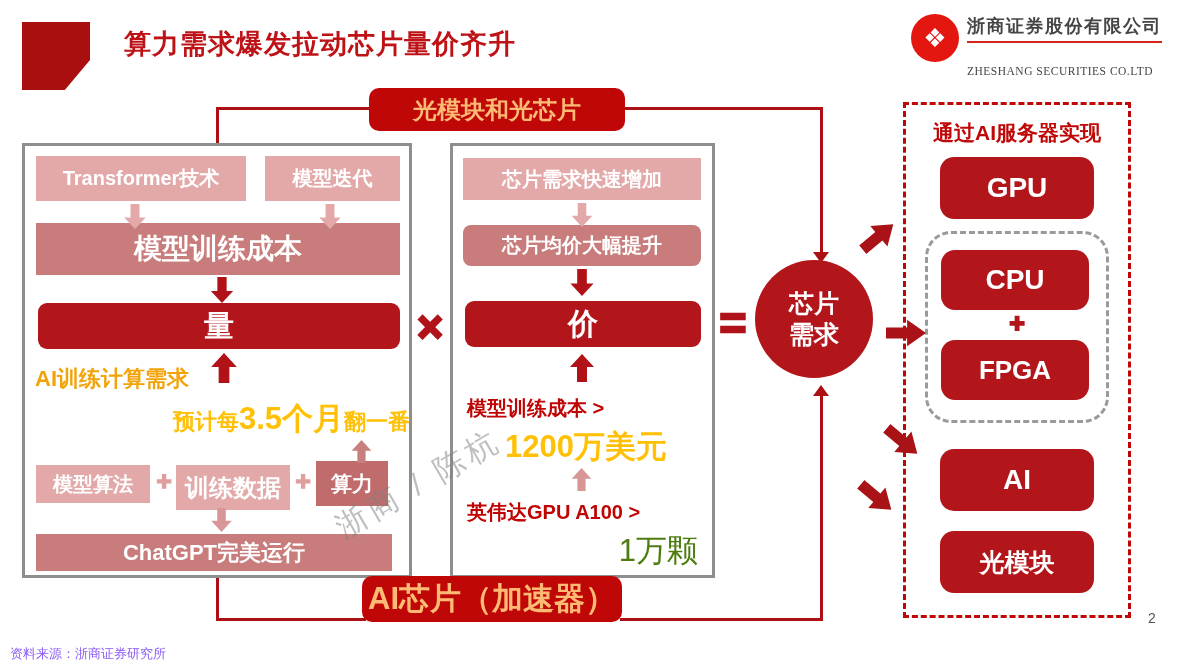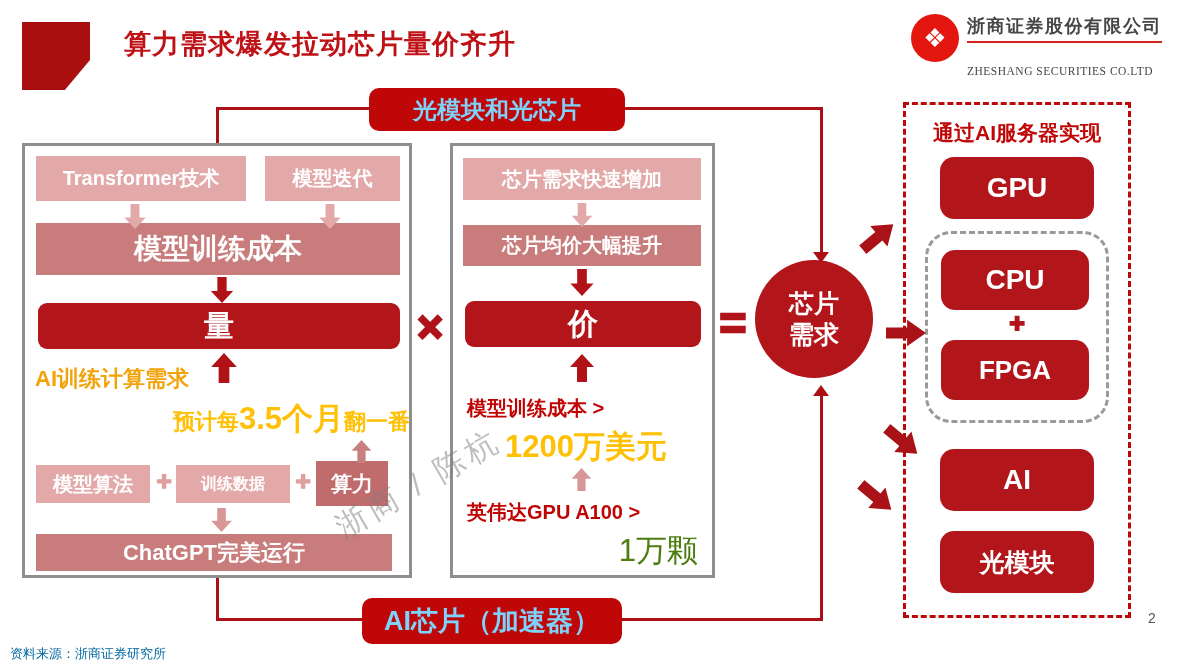--- a/index.html
+++ b/index.html
@@ -12,23 +12,23 @@
     clip-path:polygon(0 0,100% 0,100% 56%,63% 100%,0 100%);}
   .page-title{left:124px;top:26px;font-size:27px;font-weight:bold;color:#BE1217;letter-spacing:1px;}
   .brand{right:28px;top:14px;display:flex;align-items:flex-start;gap:8px;}
   .brand-icon{width:48px;height:48px;border-radius:50%;background:#E3170F;color:#fff;
     display:flex;align-items:center;justify-content:center;font-size:26px;}
   .brand-text{display:flex;flex-direction:column;}
   .brand-cn{font-size:18px;color:#454545;font-weight:600;letter-spacing:1.5px;}
   .brand-rule{height:2px;background:#D5241E;margin:3px 0 2px 0;}
   .brand-en{font-size:11.5px;color:#454545;font-family:"Liberation Serif","DejaVu Serif",serif;letter-spacing:.5px;margin-top:20px;}
   
-  .pill{background:#C00707;color:#7dd3fc;font-weight:bold;border-radius:10px;z-index:20;}
+  .pill{background:#C00707;color:#fdba74;font-weight:bold;border-radius:10px;z-index:20;}
   .pill-top{left:369px;top:88px;width:256px;height:43px;font-size:24px;}
-  .pill-bottom{left:362px;top:598px;width:260px;height:46px;font-size:27px;}
+  .pill-bottom{left:362px;top:576px;width:260px;height:46px;font-size:31px;}
   
   .line{background:#AC1015;z-index:5;}
   .tri{width:0;height:0;z-index:6;}
   
   .panel{background:#fff;border:3px solid #8E8E8E;box-sizing:border-box;z-index:10;}
   .panel-left{left:22px;top:143px;width:390px;height:435px;}
   .panel-mid{left:450px;top:143px;width:265px;height:435px;}
   .pbox{position:absolute;display:flex;align-items:center;justify-content:center;
         color:#fff;font-weight:bold;text-align:center;box-sizing:border-box;}
   .bg-pink{background:#E3A9A9;} .bg-rose{background:#C97C7C;}
@@ -58,21 +58,21 @@
     border-radius:26px;box-sizing:border-box;}
   .rplus{position:absolute;left:0;top:76px;width:100%;text-align:center;font-size:26px;font-weight:900;
     color:#B2151A;-webkit-text-stroke:2px #B2151A;line-height:26px;}
   
   .t-orange{color:#F2A30A;font-weight:bold;font-size:22px;white-space:nowrap;}
   .t-yellow{color:#FFC005;font-weight:bold;white-space:nowrap;}
   .t-red{color:#C00404;font-weight:bold;font-size:20px;white-space:nowrap;}
   .t-darkred{color:#4d7c0f;font-weight:normal;font-size:31px;white-space:nowrap;}
   .watermark{left:328px;top:512px;font-size:31px;color:rgba(125,125,125,.5);letter-spacing:5px;
     transform:rotate(-30deg);transform-origin:0 0;white-space:nowrap;z-index:30;pointer-events:none;}
-  .footer-source{left:10px;top:645px;font-size:13px;color:#0369a1;}
+  .footer-source{left:10px;top:645px;font-size:13px;color:#8b5cf6;}
   .page-num{left:1148px;top:610px;font-size:14px;color:#555;}
 </style>
 </head>
 <body>
 
 <div class="slide">
 
   <div class="abs corner-mark"></div>
   <div class="abs page-title">算力需求爆发拉动芯片量价齐升</div>
   <div class="abs brand">
@@ -127,41 +127,41 @@
     <div class="abs t-yellow" style="left:108px;top:252px;margin-left:40px;">
       <span style="font-size:22px;">预计每</span><span style="font-size:31px;">3.5个月</span><span style="font-size:22px;">翻一番</span>
     </div>
     <div class="bar-arrow c-rose" style="left:325px;top:294px;width:23px;height:23px;">
         <svg viewBox="0 0 24 28">
           <polygon fill="currentColor" points="12,0 24,13 17,13 17,28 7,28 7,13 0,13"></polygon>
         </svg>
       </div>
     <div class="pbox bg-pink" style="left:11px;top:319px;width:114px;height:38px;font-size:20px;">模型算法</div>
     <div class="plus-pink" style="left:127px;top:320px;width:24px;text-align:center;">+</div>
-    <div class="pbox bg-pink" style="left:151px;top:319px;width:114px;height:38px;font-size:16px;">训练数据</div>
+    <div class="pbox bg-pink" style="left:151px;top:319px;width:114px;height:45px;font-size:24px;">训练数据</div>
     <div class="plus-pink" style="left:266px;top:320px;width:24px;text-align:center;">+</div>
     <div class="pbox bg-rose2" style="left:291px;top:315px;width:72px;height:45px;font-size:21px;">算力</div>
     <div class="bar-arrow c-pink2 rot180" style="left:184px;top:362px;width:25px;height:24px;">
         <svg viewBox="0 0 24 28">
           <polygon fill="currentColor" points="12,0 24,13 17,13 17,28 7,28 7,13 0,13"></polygon>
         </svg>
       </div>
     <div class="pbox bg-rose" style="left:11px;top:388px;width:356px;height:37px;font-size:22px;">ChatGPT完美运行</div>
   </div>
 
   <div class="abs op op-x">×</div>
 
   <div class="abs panel panel-mid">
     <div class="pbox bg-pink" style="left:10px;top:12px;width:238px;height:42px;font-size:20px;">芯片需求快速增加</div>
     <div class="bar-arrow c-pink rot180" style="left:117px;top:57px;width:24px;height:24px;">
         <svg viewBox="0 0 24 28">
           <polygon fill="currentColor" points="12,0 24,13 17,13 17,28 7,28 7,13 0,13"></polygon>
         </svg>
       </div>
-    <div class="pbox bg-rose" style="left:10px;top:79px;width:238px;height:41px;font-size:20px;">芯片均价大幅提升</div>
+    <div class="pbox bg-rose" style="left:10px;top:79px;width:238px;height:41px;font-size:20px;border-radius:8px;">芯片均价大幅提升</div>
     <div class="bar-arrow c-red rot180" style="left:116px;top:123px;width:26px;height:27px;">
         <svg viewBox="0 0 24 28">
           <polygon fill="currentColor" points="12,0 24,13 17,13 17,28 7,28 7,13 0,13"></polygon>
         </svg>
       </div>
     <div class="pbox bg-red" style="left:12px;top:155px;width:236px;height:46px;font-size:30px;">价</div>
     <div class="bar-arrow c-red" style="left:116px;top:208px;width:26px;height:28px;">
         <svg viewBox="0 0 24 28">
           <polygon fill="currentColor" points="12,0 24,13 17,13 17,28 7,28 7,13 0,13"></polygon>
         </svg>

